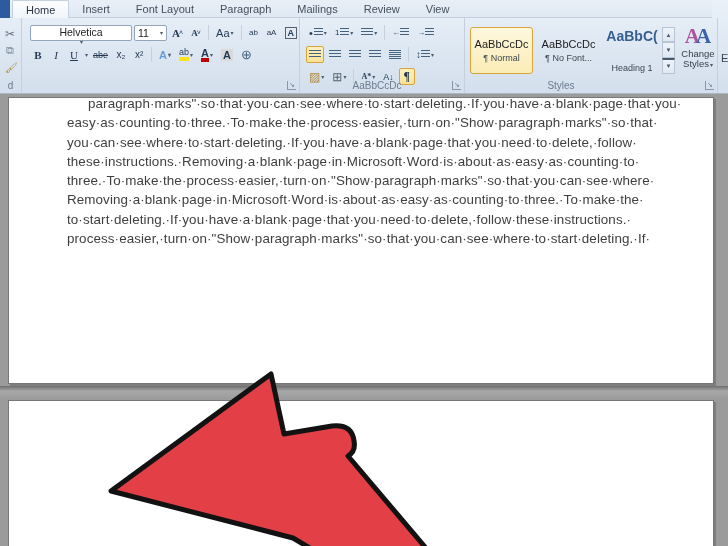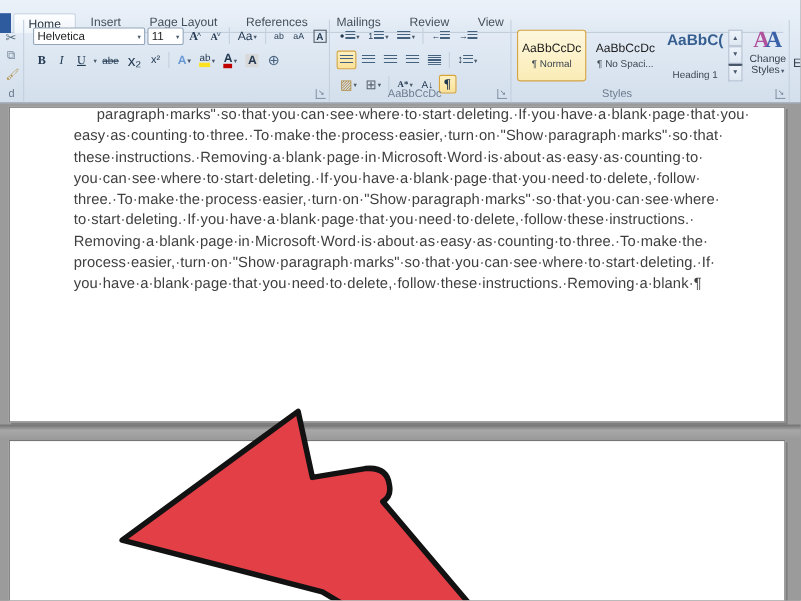--- a/index.html
+++ b/index.html
@@ -2,21 +2,21 @@
 <html><head>
 <meta charset="utf-8">
 <style>
   html,body{margin:0;padding:0;background:#9b9b9b;}
   *{box-sizing:border-box;font-family:"Liberation Sans",sans-serif;}
   #app{position:relative;width:728px;height:546px;overflow:hidden;background:#9b9b9b;}
 
   
   #ribbon{position:absolute;left:0;top:0;width:728px;height:94px;
     background:linear-gradient(#eaf1f9,#dde7f2 55%,#d3dfec);border-bottom:1px solid #a9b6c4;}
-  #tabstrip{position:absolute;left:0;top:12px;width:712px;height:18px;
+  #tabstrip{position:absolute;left:0;top:0;width:712px;height:18px;
     background:linear-gradient(#e9eff7,#dfe9f3);border-bottom:1px solid #c2cedb;}
   .filetab{position:absolute;left:0;top:0;width:10px;height:18px;background:#2d5b9e;}
   .tabs{position:absolute;left:12px;top:0;height:18px;display:flex;align-items:stretch;}
   .tab{padding:0 13px;font-size:11px;color:#44505c;display:flex;align-items:center;cursor:default;}
   .tab.active{background:linear-gradient(#fdfeff,#f0f5fa);border:1px solid #c5d1de;border-bottom:none;
     border-radius:2px 2px 0 0;color:#2b3743;}
   .grp{position:absolute;top:18px;height:75px;border-right:1px solid #c4d0de;}
   .grplabel{position:absolute;bottom:2px;left:0;right:10px;text-align:center;font-size:10px;color:#6b7b8d;}
   .launcher{position:absolute;bottom:3px;right:3px;width:9px;height:9px;border-left:1px solid #8898aa;
     border-bottom:1px solid #8898aa;font-size:7px;line-height:8px;color:#6b7b8d;text-align:center;}
@@ -77,22 +77,22 @@
 <body>
 
 <div id="app">
 
   <div id="ribbon">
     <div id="tabstrip">
       <div class="filetab"></div>
       <div class="tabs">
         <div class="tab active">Home</div>
         <div class="tab">Insert</div>
-        <div class="tab">Page Layout</div>
-        <div class="tab">References</div>
+        <div class="tab">Font Layout</div>
+        <div class="tab">Paragraph</div>
         <div class="tab">Mailings</div>
         <div class="tab">Review</div>
         <div class="tab">View</div>
       </div>
     </div>
 
     <div class="grp" style="left:0;width:22px;">
       <div class="rrow" style="top:7px;left:2px;">
           <span class="rbtn" style="font-size:12px;color:#5a6b7d;">✂</span>
         </div>
@@ -100,21 +100,21 @@
           <span class="rbtn" style="font-size:11px;color:#7d8da0;">⧉</span>
         </div>
       <div class="rrow" style="top:41px;left:2px;">
           <span class="rbtn" style="font-size:10px;color:#b08a3e;">🖌</span>
         </div>
       <div class="grplabel" style="right:0;">d</div>
     </div>
 
     <div class="grp" style="left:22px;width:278px;">
       <div class="rrow" style="top:6px;left:8px;">
-        <span class="combo" style="width:102px;">
+        <span class="combo" style="width:102px;flex-direction:column;">
           <span>Helvetica</span>
           <span class="dd">▾</span>
         </span>
         <span class="combo" style="width:33px;">
           <span>11</span>
           <span class="dd">▾</span>
         </span>
         <span class="rbtn">
             <span class="bold">A</span>
             <span class="supc">˄</span>
@@ -134,21 +134,21 @@
         <span class="rbtn">
             <span class="boxA">A</span>
           </span>
       </div>
       <div class="rrow" style="top:28px;left:8px;">
         <span class="rbtn bold">B</span>
         <span class="rbtn ital">I</span>
         <span class="rbtn undl">U</span>
         <span class="dd">▾</span>
         <span class="rbtn strk">abe</span>
-        <span class="rbtn" style="font-size:14px;">x₂</span>
+        <span class="rbtn" style="font-size:10px;">x₂</span>
         <span class="rbtn" style="font-size:10px;">x²</span>
         <span class="vsep"></span>
         <span class="rbtn fxA">
             <span>A</span>
             <span class="dd">▾</span>
           </span>
         <span class="rbtn">
             <span class="hlbar">ab</span>
             <span class="dd">▾</span>
           </span>
@@ -234,21 +234,21 @@
       <div class="launcher">↘</div>
     </div>
 
     <div class="grp" style="left:465px;width:253px;">
       <div class="stylecard sel" style="left:5px;">
         <span class="sc-preview">AaBbCcDc</span>
         <span class="sc-name">¶ Normal</span>
       </div>
       <div class="stylecard" style="left:72px;">
         <span class="sc-preview">AaBbCcDc</span>
-        <span class="sc-name">¶ No Spaci...</span>
+        <span class="sc-name">¶ No Font...</span>
       </div>
       <div class="stylecard" style="left:139px;width:56px;justify-content:space-between;">
         <span class="sc-preview h1">AaBbC(</span>
         <span class="sc-name">Heading 1</span>
       </div>
       <div class="scrollcol" style="left:197px;">
         <div class="scb">▲</div>
         <div class="scb">▼</div>
         <div class="scb" style="border-top:2px solid #47566a;">▼</div>
       </div>
@@ -262,27 +262,26 @@
     </div>
 
     <div class="edgeE" style="left:721px;top:52px;">E</div>
   </div>
 
   <div id="docarea">
     <div class="page" id="page1">
       <div id="textblock">
         <div class="docline indent">paragraph·marks"·so·that·you·can·see·where·to·start·deleting.·If·you·have·a·blank·page·that·you·</div>
         <div class="docline">easy·as·counting·to·three.·To·make·the·process·easier,·turn·on·"Show·paragraph·marks"·so·that·</div>
+        <div class="docline">you·can·see·where·to·start·deleting.·If·you·have·a·blank·page·that·you·need·to·delete,·follow·</div>
         <div class="docline">these·instructions.·Removing·a·blank·page·in·Microsoft·Word·is·about·as·easy·as·counting·to·</div>
-        <div class="docline">you·can·see·where·to·start·deleting.·If·you·have·a·blank·page·that·you·need·to·delete,·follow·</div>
         <div class="docline">three.·To·make·the·process·easier,·turn·on·"Show·paragraph·marks"·so·that·you·can·see·where·</div>
+        <div class="docline">Removing·a·blank·page·in·Microsoft·Word·is·about·as·easy·as·counting·to·three.·To·make·the·</div>
         <div class="docline">to·start·deleting.·If·you·have·a·blank·page·that·you·need·to·delete,·follow·these·instructions.·</div>
-        <div class="docline">Removing·a·blank·page·in·Microsoft·Word·is·about·as·easy·as·counting·to·three.·To·make·the·</div>
         <div class="docline">process·easier,·turn·on·"Show·paragraph·marks"·so·that·you·can·see·where·to·start·deleting.·If·</div>
-        <div class="docline">you·have·a·blank·page·that·you·need·to·delete,·follow·these·instructions.·Removing·a·blank·¶</div>
       </div>
     </div>
     <div class="gapband"></div>
     <div class="page" id="page2">
       
     </div>
   </div>
 
   <svg id="overlay" viewBox="0 0 728 546">
     <path d="M111,491 L271,374 L284,434 L332,426 Q352,424 354,441 Q356,451 348,456 L436,560 L380,590 L293,538 Z" fill="#e23f47" stroke="#121212" stroke-width="5" stroke-linejoin="round"></path>

